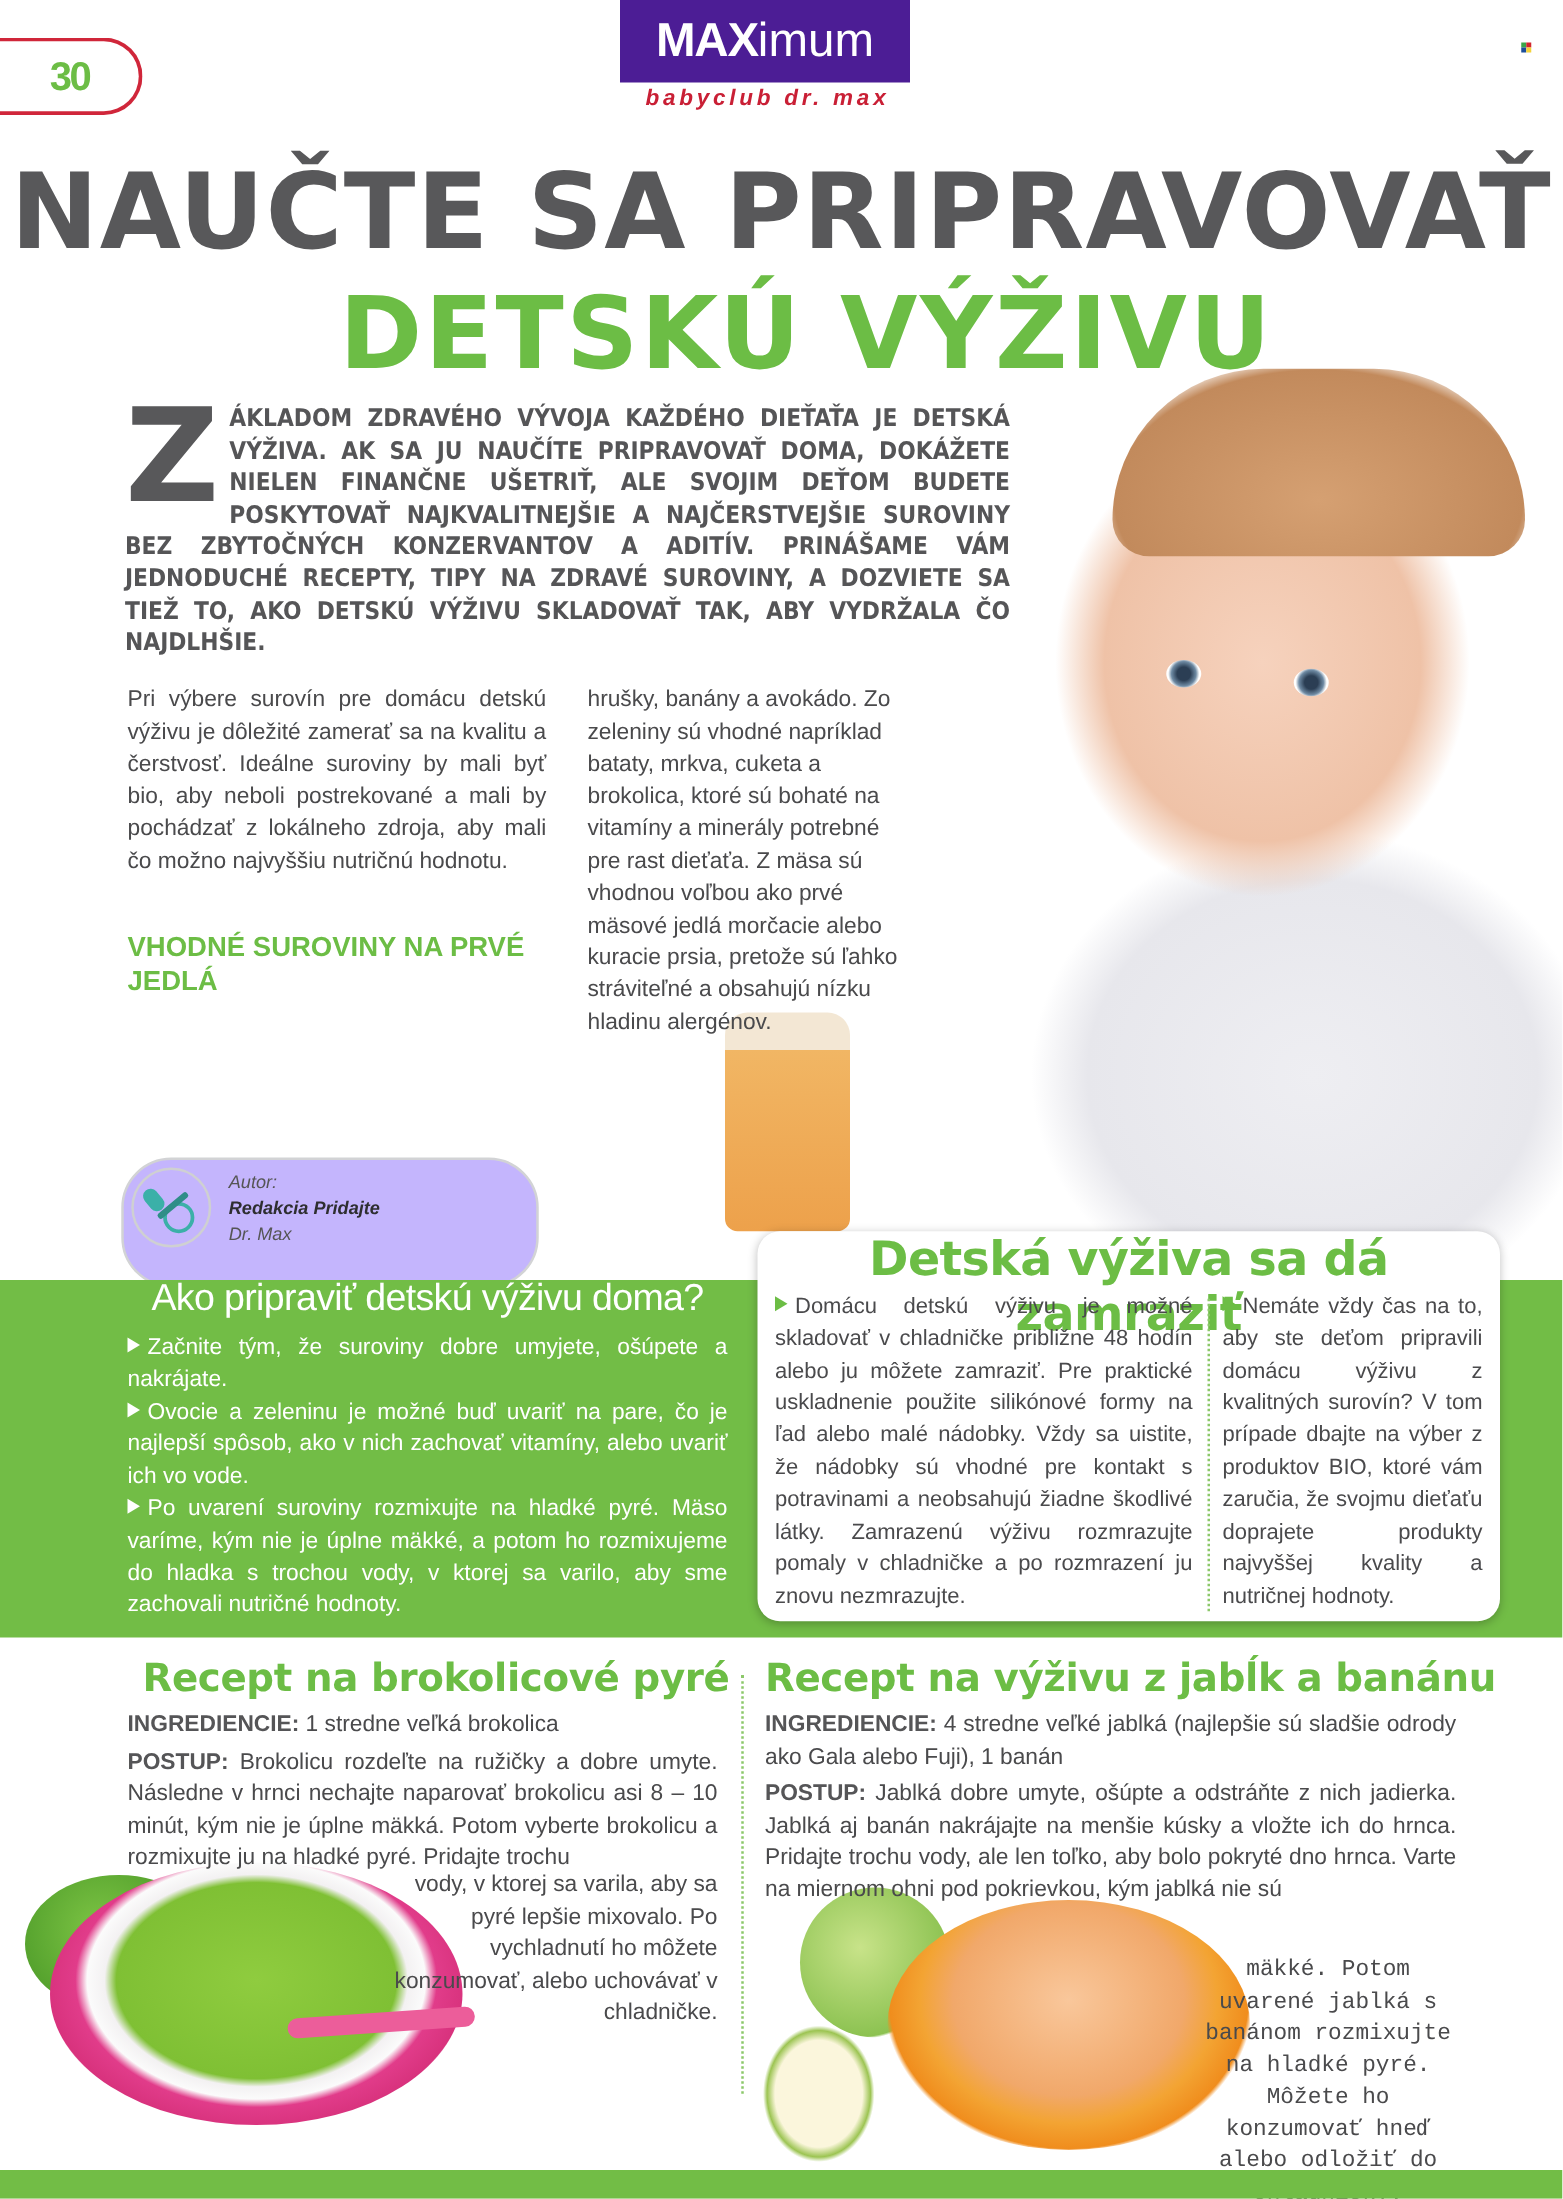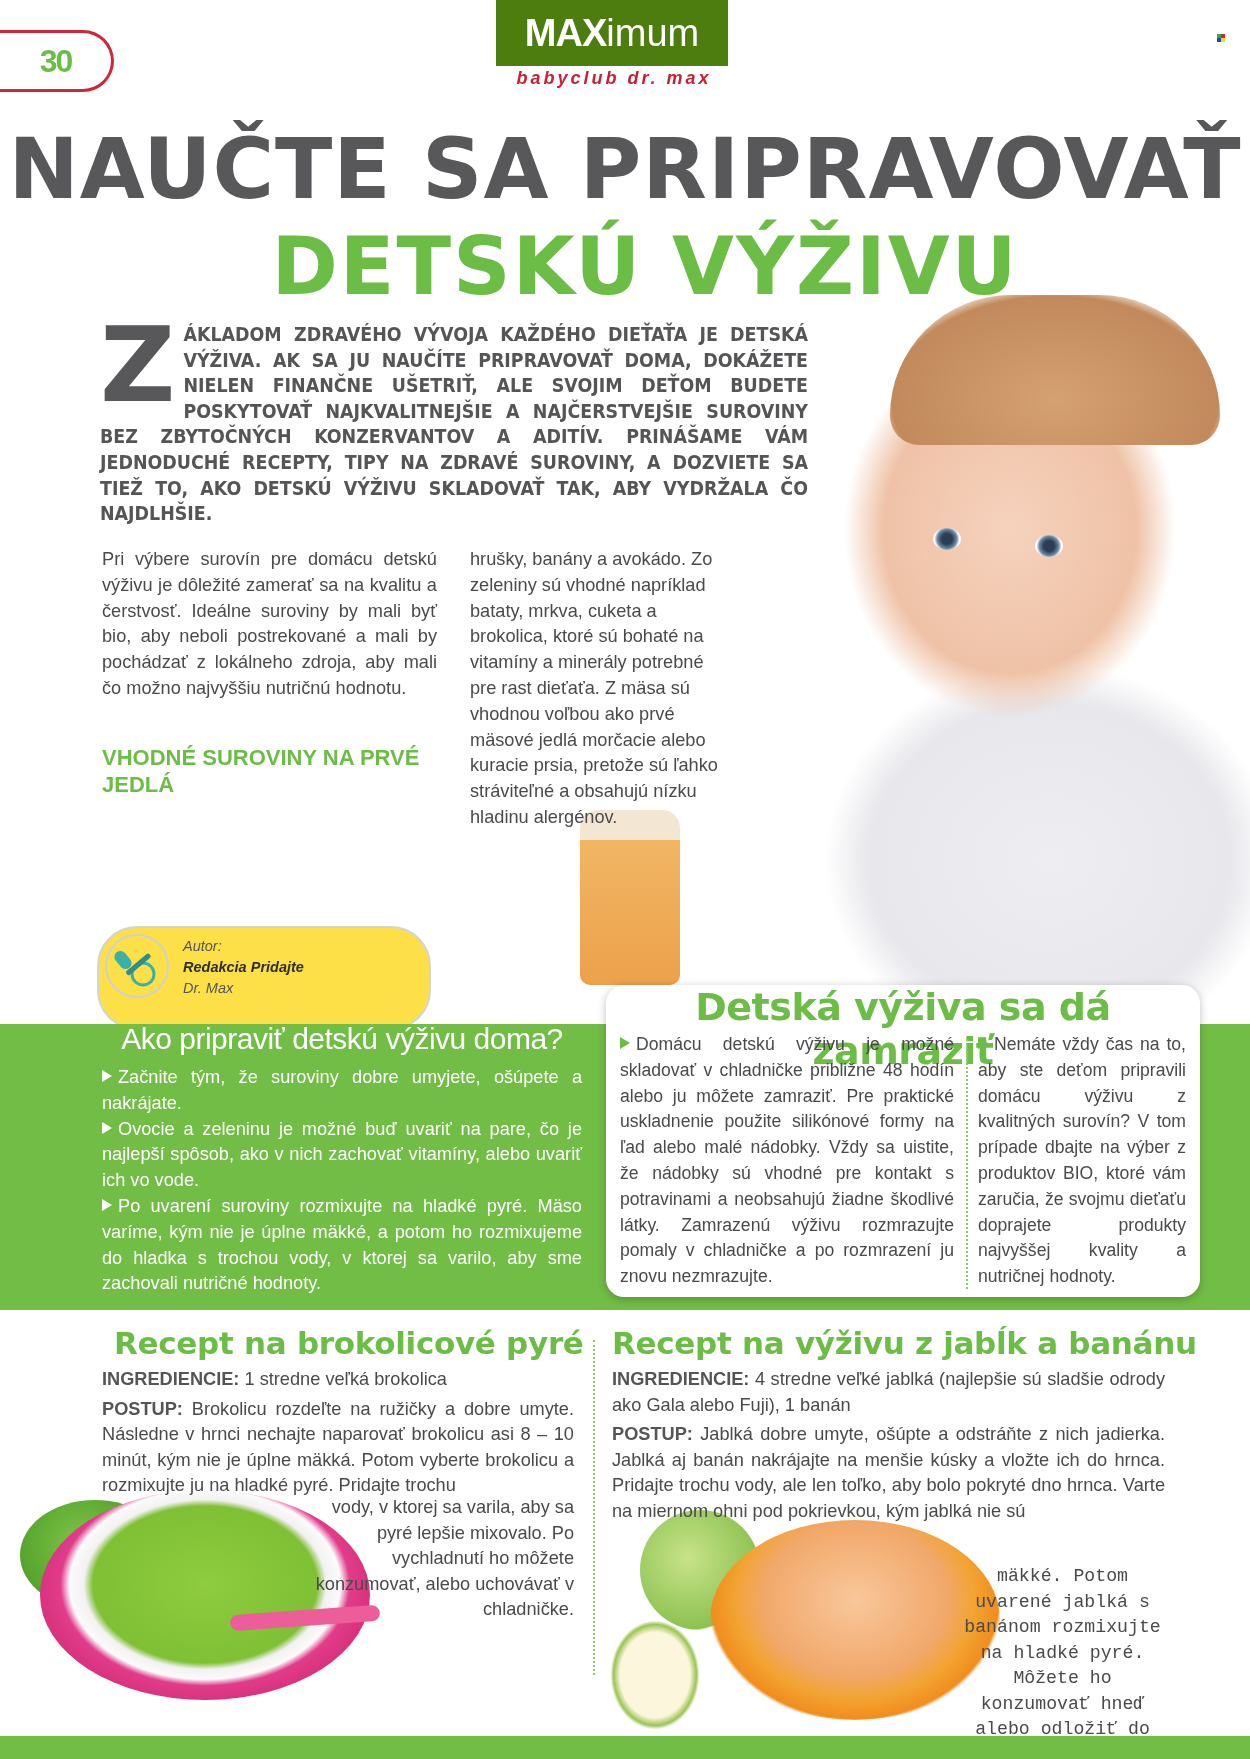--- a/index.html
+++ b/index.html
@@ -1,21 +1,21 @@
 <!DOCTYPE html>
 <html><head>
 <meta charset="utf-8">
 <style>
   html, body { margin:0; padding:0; }
   body { width:1250px; height:1759px; position:relative; background:#ffffff; overflow:hidden; font-family:"Liberation Sans", sans-serif; color:#4a4a4c; }
   .abs { position:absolute; }
 
   
   .page-num { left:-20px; top:30px; width:134px; height:62px; border:3px solid #d0263a; border-left:none; border-radius:0 34px 34px 0; box-sizing:border-box; display:flex; align-items:center; justify-content:center; padding-left:20px; color:#6cbd45; font-weight:bold; font-size:32px; letter-spacing:-2px; }
-  .brand-box { left:496px; top:0; width:232px; height:66px; background:#4d7c0f; display:flex; align-items:center; justify-content:center; color:#fff; font-size:38px; }
+  .brand-box { left:496px; top:0; width:232px; height:66px; background:#4c1d95; display:flex; align-items:center; justify-content:center; color:#fff; font-size:38px; }
   .brand-box b { font-weight:900; letter-spacing:-1px; }
   .brand-box span { font-weight:normal; }
   .brand-sub { left:440px; top:68px; width:348px; text-align:center; color:#c91f35; font-style:italic; font-weight:bold; font-size:18px; letter-spacing:3px; }
   .corner-logo { left:1217px; top:34px; width:8px; height:8px; display:grid; grid-template-columns:4px 4px; }
   .corner-logo i { display:block; width:4px; height:4px; }
 
   
   .title1 { left:0; top:120px; width:1250px; text-align:center; font-weight:900; font-size:84px; color:#58585a; letter-spacing:1px; font-family:"DejaVu Sans", sans-serif; }
   .title2 { left:0; top:220px; width:1290px; text-align:center; font-weight:900; font-size:80px; color:#6cbd45; letter-spacing:2px; font-family:"DejaVu Sans", sans-serif; }
 
@@ -31,21 +31,21 @@
   
   .intro { left:100px; top:322px; width:708px; font-weight:bold; font-size:19.4px; line-height:25.6px; text-transform:uppercase; color:#555557; text-align:justify; font-family:"DejaVu Sans Condensed","DejaVu Sans", sans-serif; }
   .dropcap { float:left; font-size:104px; line-height:78px; font-weight:900; color:#58585a; margin:4px 8px 0 0; font-family:"DejaVu Sans", sans-serif; }
 
   .body-text { font-size:18.2px; line-height:25.8px; color:#4a4a4c; }
   .col1 { left:102px; top:547px; width:335px; }
   .col2 { left:470px; top:547px; width:340px; }
   .sub-head { color:#6cbd45; font-weight:bold; font-size:22px; line-height:27px; margin-top:42px; text-transform:uppercase; }
 
   
-  .author { left:97px; top:926px; width:334px; height:104px; border-radius:40px; background:#fde047; border:2px solid #d2d3d5; box-sizing:border-box; }
+  .author { left:97px; top:926px; width:334px; height:104px; border-radius:40px; background:#c4b5fd; border:2px solid #d2d3d5; box-sizing:border-box; }
   .author-icon { position:absolute; left:6px; top:6px; width:64px; height:64px; border-radius:50%; border:2px solid #cfd0d2; box-sizing:border-box; }
   .author-lines { position:absolute; left:84px; top:8px; font-size:14.5px; line-height:21px; color:#555; }
   .author-lines .it { font-style:italic; }
   .author-lines .strong { font-style:italic; font-weight:bold; color:#2e2e30; }
 
   
   .band { left:0; top:1024px; width:1250px; height:286px; background:#72bd46; }
   .band-title { left:102px; top:1022px; width:480px; text-align:center; color:#fff; font-size:30px; letter-spacing:-0.5px; }
   .band-text { left:102px; top:1065px; width:480px; color:#fff; font-size:18.2px; line-height:25.8px; text-align:justify; }
   .tri { display:inline-block; width:0; height:0; border-top:6px solid transparent; border-bottom:6px solid transparent; border-left:10px solid currentColor; margin-right:6px; vertical-align:1px; }

